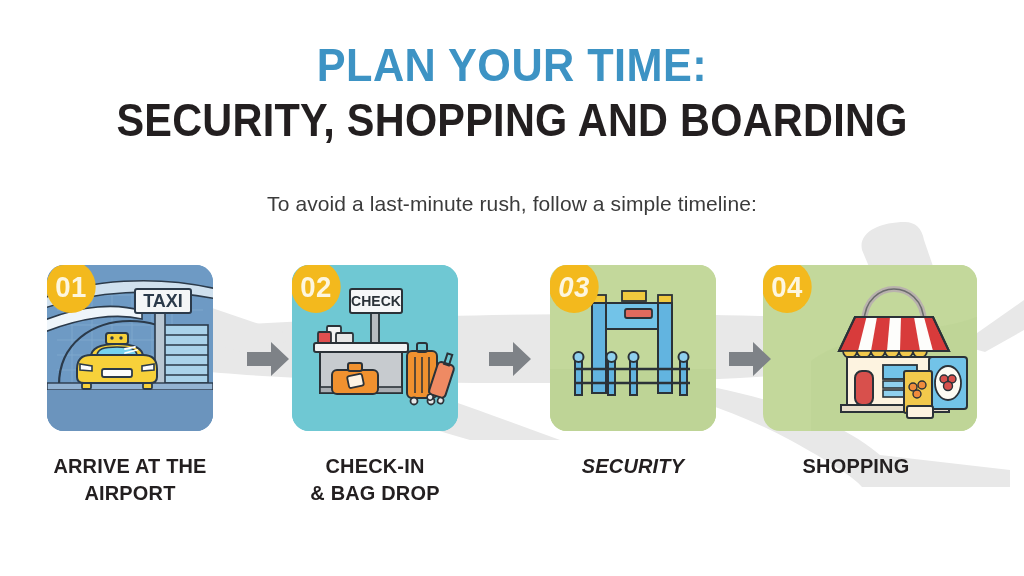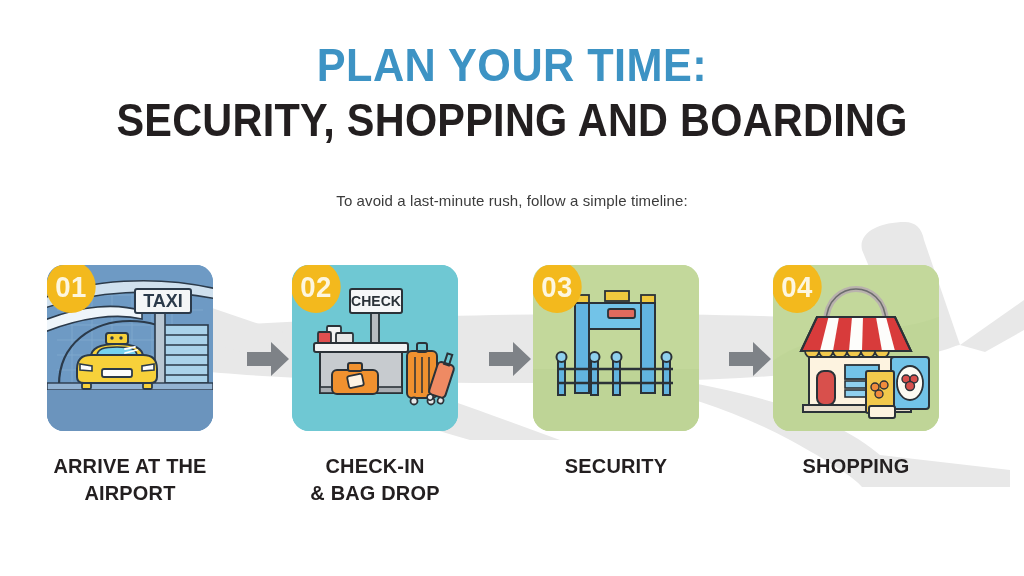--- a/index.html
+++ b/index.html
@@ -61,21 +61,21 @@
     margin-top: 4px;
     transform: scaleX(0.9);
     white-space: nowrap;
   }
   .subtitle {
     position: absolute;
     left: 0;
     top: 192px;
     width: 1024px;
     text-align: center;
-    font-size: 15px;
+    font-size: 21px;
     color: #3b3b3b;
     letter-spacing: 0.1px;
     z-index: 5;
   }
 
   
   .steps {
     position: absolute;
     left: 0;
     top: 243px;
@@ -244,21 +244,21 @@
       <div class="caption">
         <div>CHECK-IN</div>
         <div>&amp; BAG DROP</div>
       </div>
     </div>
 
     <svg class="arrow" style="left:487px;" viewBox="0 0 46 40">
       <path d="M2 13 H26 V3 L44 20 L26 37 V27 H2 Z" fill="#7e8287"></path>
     </svg>
 
-    <div class="step" style="left:523px;">
+    <div class="step" style="left:540px;font-style:italic;">
       <div class="step-card" style="background:#c3d89b;">
         <svg viewBox="0 0 166 166" width="166" height="166">
           <rect x="0" y="0" width="166" height="166" fill="#c3d89b"></rect>
           <rect x="0" y="104" width="166" height="62" fill="#bbd293" opacity="0.6"></rect>
           <rect x="42" y="30" width="14" height="8" fill="#f0c93e" stroke="#2b3238" stroke-width="1.8"></rect>
           <rect x="108" y="30" width="14" height="8" fill="#f0c93e" stroke="#2b3238" stroke-width="1.8"></rect>
           <rect x="72" y="26" width="24" height="10" fill="#f0c93e" stroke="#2b3238" stroke-width="1.8"></rect>
           <rect x="42" y="38" width="80" height="26" fill="#72c3e8" stroke="#2b3238" stroke-width="2"></rect>
           <rect x="75" y="44" width="27" height="9" rx="2" fill="#e06a5e" stroke="#2b3238" stroke-width="1.8"></rect>
           <rect x="108" y="45" width="7" height="7" rx="1.5" fill="#8fd0ee" stroke="#2b3238" stroke-width="1.6"></rect>
@@ -285,21 +285,21 @@
       <div class="caption">
         <div>SECURITY</div>
       </div>
     </div>
 
     <svg class="arrow" style="left:727px;" viewBox="0 0 46 40">
       <path d="M2 13 H26 V3 L44 20 L26 37 V27 H2 Z" fill="#7e8287"></path>
     </svg>
 
     <div class="step" style="left:763px;">
-      <div class="step-card" style="background:#c3d89b;">
+      <div class="step-card" style="background:#c3d89b;padding-left:48px;">
         <svg viewBox="0 0 166 166" width="166" height="166">
           <rect x="0" y="0" width="166" height="166" fill="#c3d89b"></rect>
           <path d="M0 96 C40 64 120 70 166 52 L166 166 L0 166 Z" fill="#bcd393" opacity="0.55"></path>
           <path d="M53 58 C53 34 70 24 83 24 C96 24 113 34 113 58" fill="none" stroke="#b9b2ad" stroke-width="6"></path>
           <path d="M53 58 C53 34 70 24 83 24 C96 24 113 34 113 58" fill="none" stroke="#2b3238" stroke-width="1.6" opacity="0.55"></path>
           <circle cx="53" cy="60" r="4.5" fill="#2b3238"></circle>
           <circle cx="113" cy="60" r="4.5" fill="#2b3238"></circle>
           <path d="M28 86 L44 52 L122 52 L138 86 Z" fill="#d83b3b" stroke="#2b3238" stroke-width="2"></path>
           <g fill="#fdfdfb">
             <path d="M55.5 52 L47 86 L60 86 L66 52 Z"></path>

